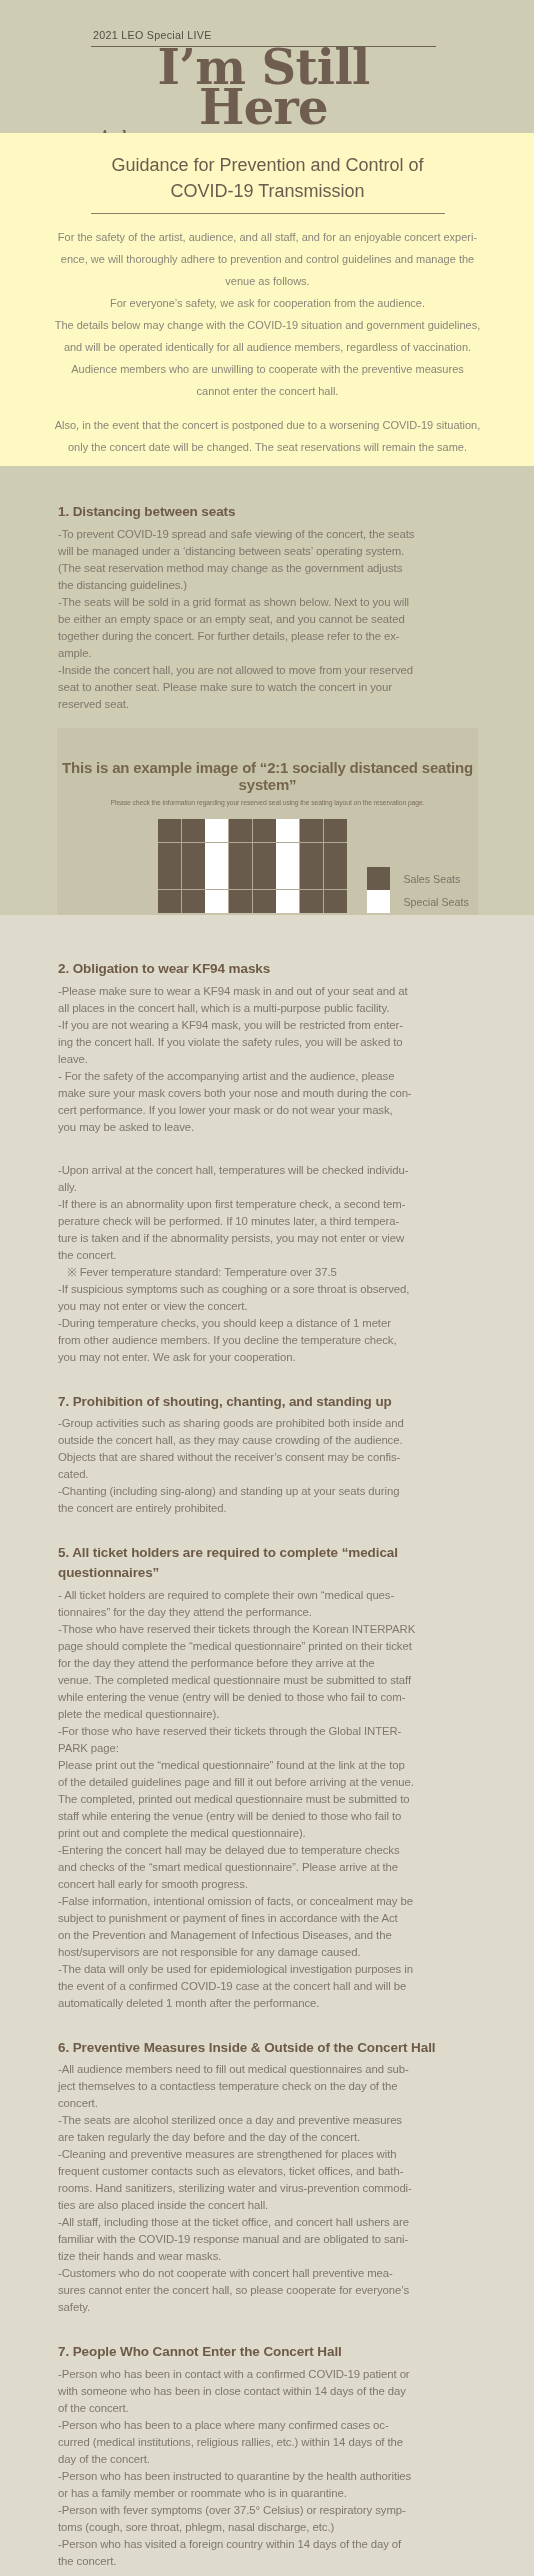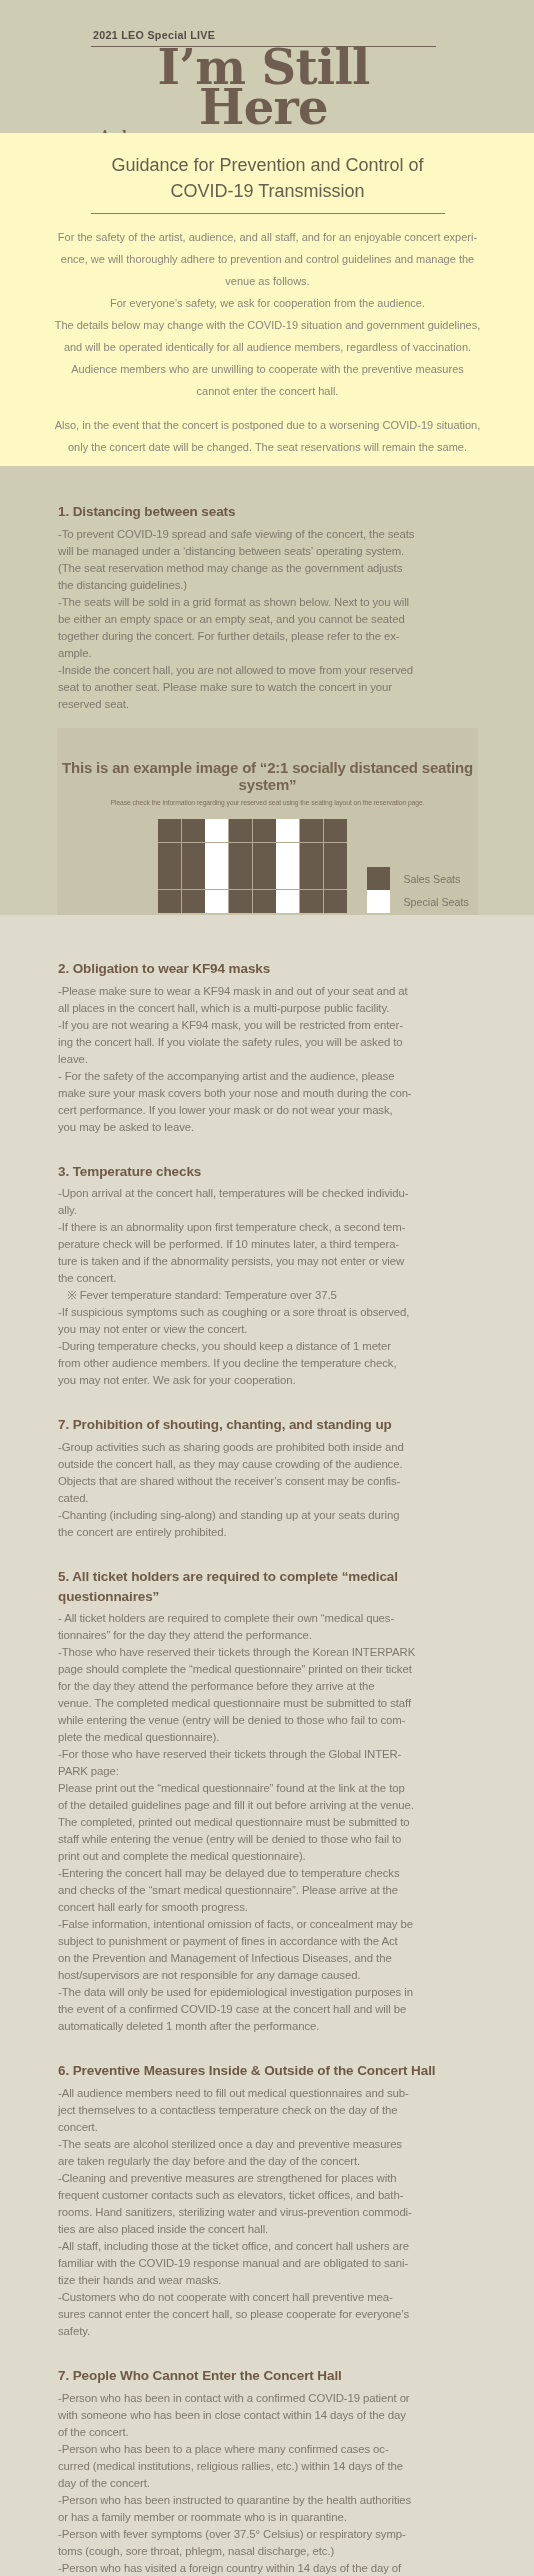--- a/index.html
+++ b/index.html
@@ -7,21 +7,21 @@
     width:535px;
     font-family:"Liberation Sans", sans-serif;
     background:#dedbcd;
   }
   .page{width:535px;height:2576px;overflow:hidden;}
   .band{box-sizing:border-box;overflow:hidden;}
 
   
   .band-header{height:133px;background:#cfccb4;padding-top:28.5px;}
   .kicker{
-    margin-left:93px;font-size:10.7px;font-weight:bold;color:#514d45;
+    margin-left:93px;font-size:10.7px;font-weight:normal;color:#514d45;
     letter-spacing:0.3px;
   }
   .header-rule{border:0;border-top:0.7px solid #6e6254;width:345px;margin:5.7px 0 0 91px;}
   .main-title{
     width:345px;margin-left:91px;text-align:center;
     font-family:"DejaVu Serif", serif;font-weight:bold;
     font-size:48px;line-height:40px;color:#6f5e4f;letter-spacing:-0.7px;
   }
   .header-sub{
     width:345px;margin-left:91px;text-align:left;box-sizing:border-box;padding-right:40px;
@@ -186,21 +186,20 @@
 -If you are not wearing a KF94 mask, you will be restricted from enter-
 ing the concert hall. If you violate the safety rules, you will be asked to
 leave.
 - For the safety of the accompanying artist and the audience, please
 make sure your mask covers both your nose and mouth during the con-
 cert performance. If you lower your mask or do not wear your mask,
 you may be asked to leave.</div>
     </div>
 
     <div class="section">
-      <h2 class="section-heading">3. Temperature checks</h2>
       <div class="section-body">-Upon arrival at the concert hall, temperatures will be checked individu-
 ally.
 -If there is an abnormality upon first temperature check, a second tem-
 perature check will be performed. If 10 minutes later, a third tempera-
 ture is taken and if the abnormality persists, you may not enter or view
 the concert.
 &nbsp;&nbsp;&nbsp;※ Fever temperature standard: Temperature over 37.5
 -If suspicious symptoms such as coughing or a sore throat is observed,
 you may not enter or view the concert.
 -During temperature checks, you should keep a distance of 1 meter

